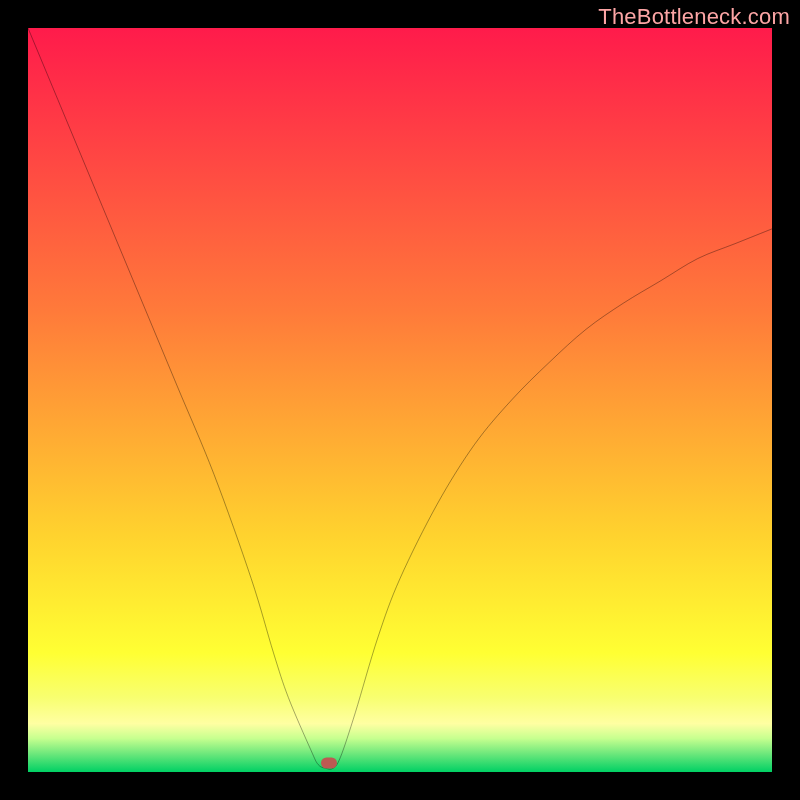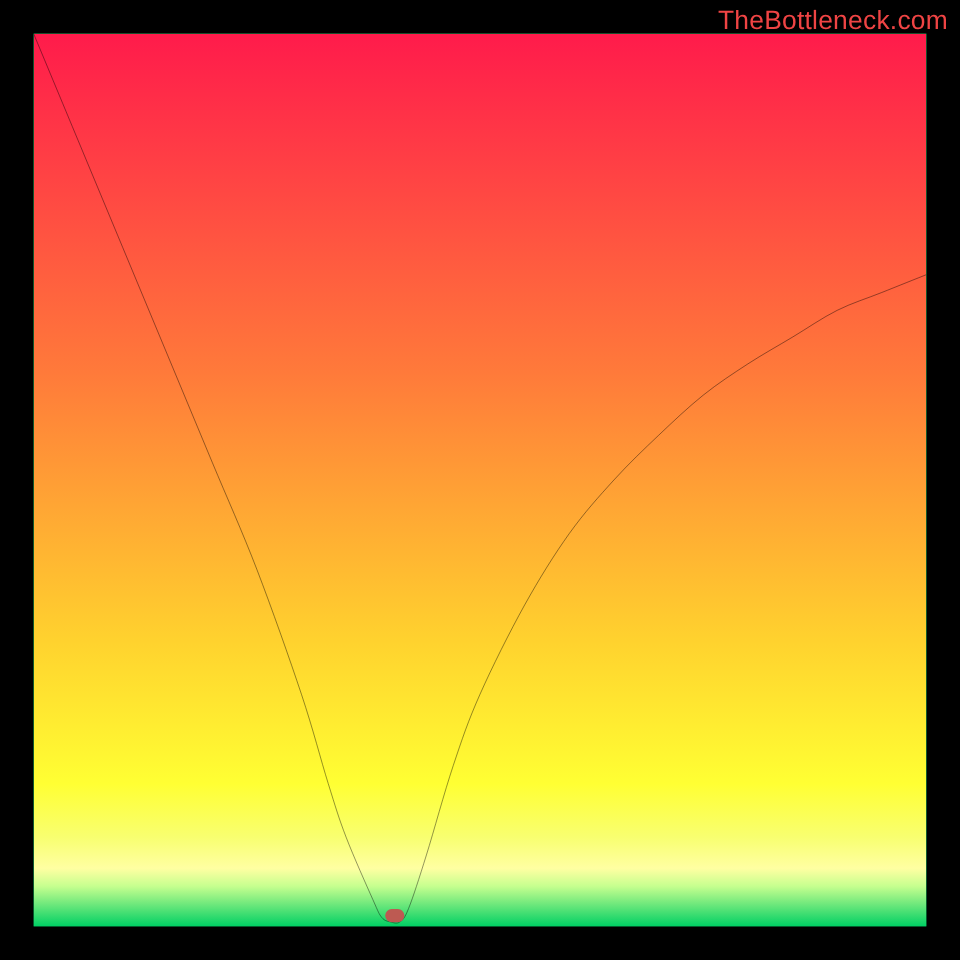--- a/index.html
+++ b/index.html
@@ -14,21 +14,21 @@
   .frame {
     position: relative;
     width: 800px;
     height: 800px;
     background: #000;
   }
   .watermark {
     position: absolute;
     top: 4px;
     right: 10px;
-    color: #ef4444;
+    color: #fca5a5;
     font-size: 22px;
     font-weight: 500;
     letter-spacing: 0.2px;
     z-index: 5;
   }
   .plot-area {
     position: absolute;
     left: 28px;
     top: 28px;
     width: 744px;

